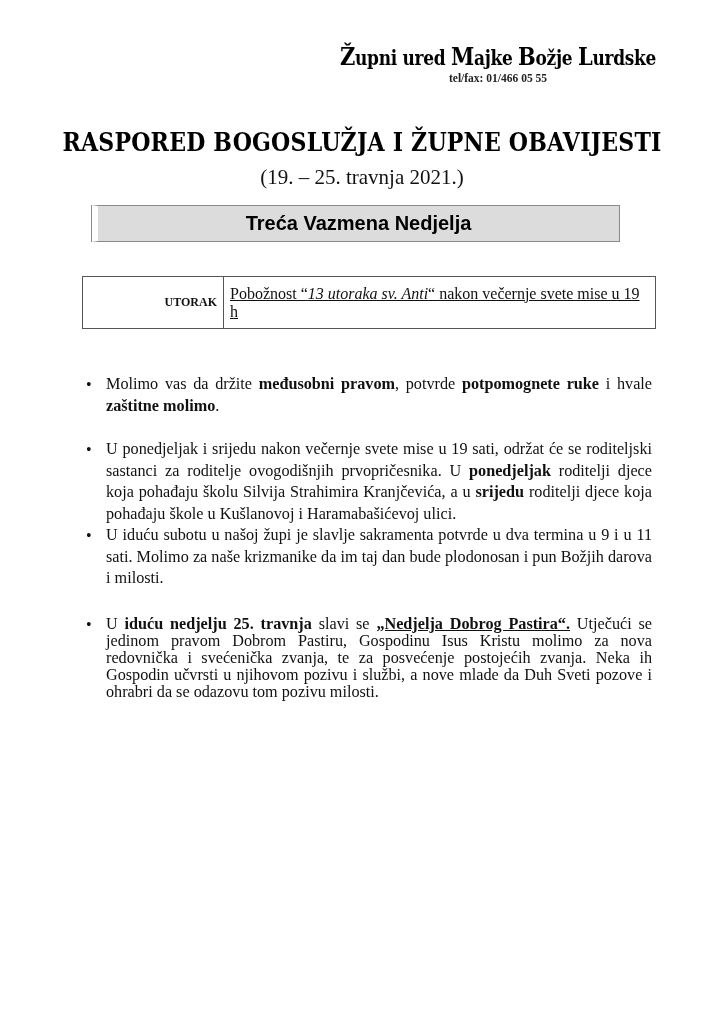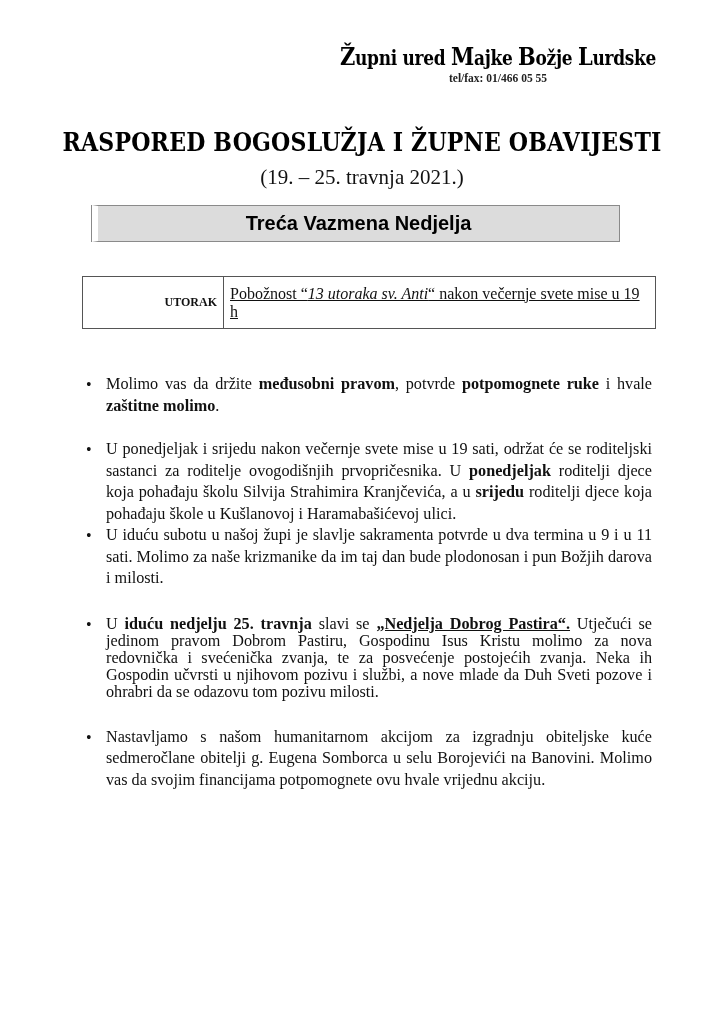--- a/index.html
+++ b/index.html
@@ -81,16 +81,13 @@
   </li>
   <li style="">
     <span>U ponedjeljak i srijedu nakon večernje svete mise u 19 sati, održat će se roditeljski sastanci za roditelje ovogodišnjih prvopričesnika. U </span><b>ponedjeljak</b><span> roditelji djece koja pohađaju školu Silvija Strahimira Kranjčevića, a u </span><b>srijedu</b><span> roditelji djece koja pohađaju škole u Kušlanovoj i Haramabašićevoj ulici.</span>
   </li>
   <li style="margin-bottom:26px;">
     <span>U iduću subotu u našoj župi je slavlje sakramenta potvrde u dva termina u 9 i u 11 sati. Molimo za naše krizmanike da im taj dan bude plodonosan i pun Božjih darova i milosti.</span>
   </li>
   <li style="margin-bottom:26px; line-height:17px;">
     <span>U </span><b>iduću nedjelju 25. travnja</b><span> slavi se </span><b class="u">„Nedjelja Dobrog Pastira“.</b><span> Utječući se jedinom pravom Dobrom Pastiru, Gospodinu Isus Kristu molimo za nova redovnička i svećenička zvanja, te za posvećenje postojećih zvanja. Neka ih Gospodin učvrsti u njihovom pozivu i službi, a nove mlade da Duh Sveti pozove i ohrabri da se odazovu tom pozivu milosti.</span>
   </li>
-  <li>
-    <span>Nastavljamo s našom humanitarnom akcijom za izgradnju obiteljske kuće sedmeročlane obitelji g. Eugena Somborca u selu Borojevići na Banovini. Molimo vas da svojim financijama potpomognete ovu hvale vrijednu akciju.</span>
-  </li>
 </ul>
 
 </body></html>

